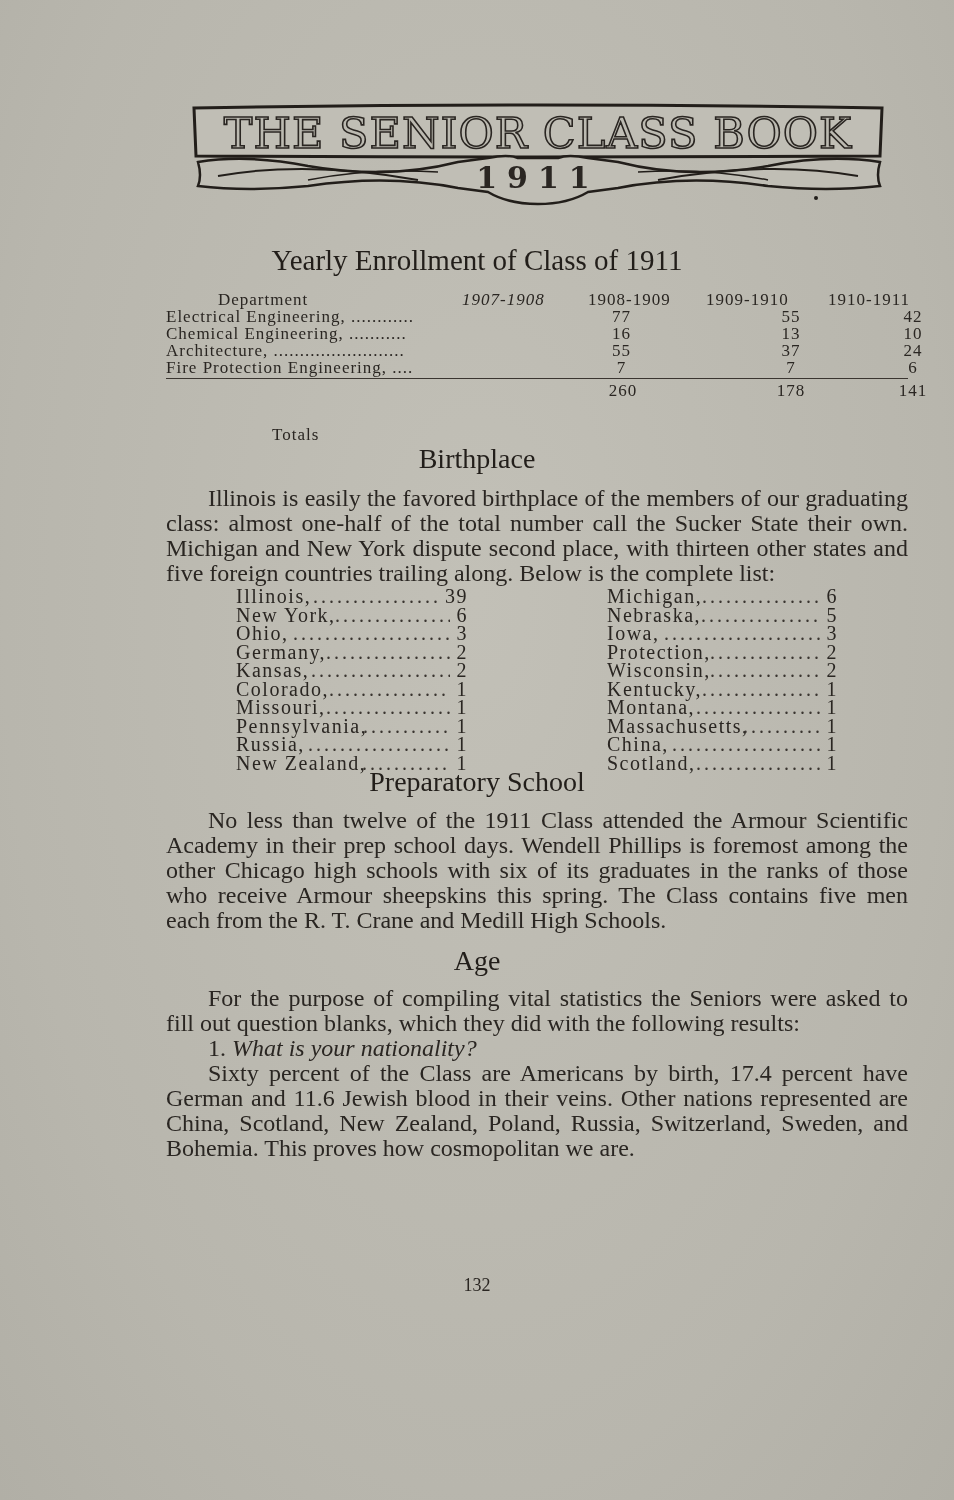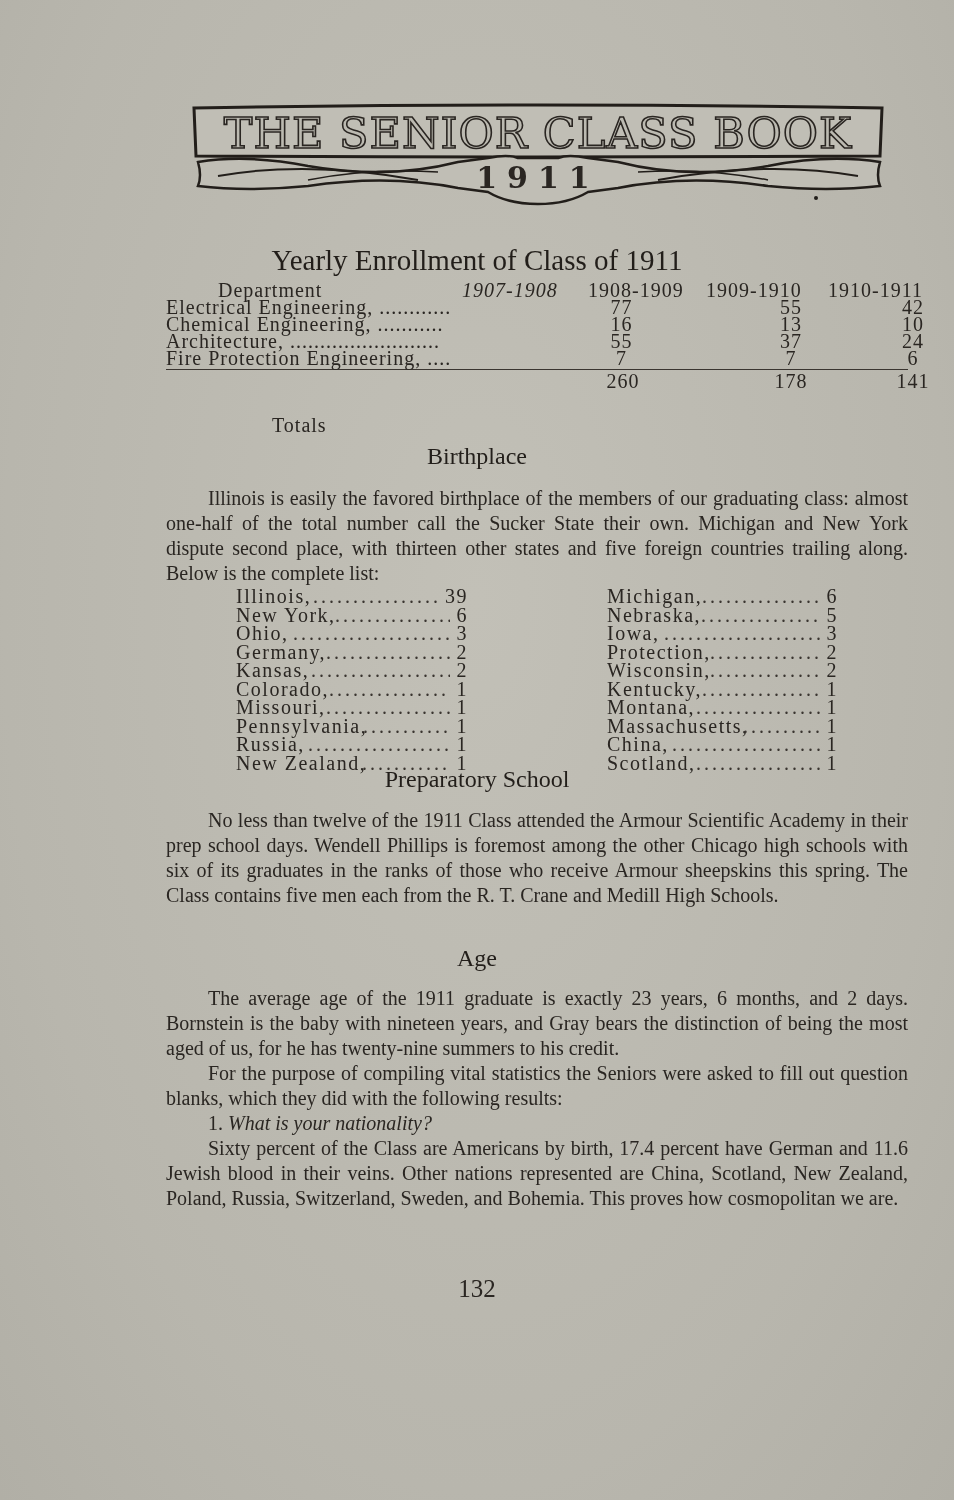--- a/index.html
+++ b/index.html
@@ -28,56 +28,56 @@
     position:absolute; left:0; right:0; top:60px; text-align:center;
     font-family:"DejaVu Serif", serif; font-size:30px; font-weight:bold;
     letter-spacing:10px; color:#2a2622;
   }
   .h1 {
     position:absolute; left:0; right:0; text-align:center;
     font-size:29px; color:#221e1a;
   }
   .h2 {
     position:absolute; left:0; right:0; text-align:center;
-    font-size:24px; color:#221e1a;
+    font-size:28px; color:#221e1a;
   }
   .enroll {
-    position:absolute; left:166px; top:282px; width:742px;
-    font-size:20px; line-height:17px; letter-spacing:1px;
+    position:absolute; left:166px; top:291px; width:742px;
+    font-size:17px; line-height:17px; letter-spacing:1px;
   }
   .enroll .row { position:relative; height:17px; white-space:nowrap; }
   .enroll .dept { position:absolute; left:0; }
   .enroll .num { position:absolute; width:70px; text-align:center; }
   .enroll .c0 { left:433px; width:45px; }
   .enroll .c1 { left:590px; }
   .enroll .c2 { left:712px; }
   .enroll .c3 { left:835px; }
   .enroll .hdr .dept { left:52px; }
   .enroll .hdr .c0 { left:296px; width:80px; text-align:left;font-style:italic; }
   .enroll .hdr .c1 { left:422px; width:80px; }
   .enroll .hdr .c2 { left:540px; width:80px; }
   .enroll .hdr .c3 { left:662px; width:80px; }
   .enroll .rule { height:1px; background:#3a3530; margin:2px 0 3px 0; }
   .enroll .tot .dept { left:106px;margin-top:44px; }
   .para {
     position:absolute; left:166px; width:742px;
-    font-size:20px; line-height:25px; text-align:justify;
+    font-size:24px; line-height:25px; text-align:justify;
     color:#2a2622;
   }
   .para p { margin:0; text-indent:42px; }
   .bp-list {
     position:absolute; font-size:20px; line-height:18.5px; letter-spacing:1.5px;
     white-space:nowrap;
   }
   .bp-row { position:relative; height:18.5px; }
   .bp-row .nm { position:absolute; left:0; }
   .bp-row .dots { position:absolute; color:#3a3530; letter-spacing:3px; overflow:hidden; }
   .bp-row .ct { position:absolute; right:0; }
   .pagenum {
-    position:absolute; left:0; right:0; top:1275px; text-align:center; font-size:25px;
+    position:absolute; left:0; right:0; top:1275px; text-align:center; font-size:18px;
   }
   .italic { font-style:italic; }
 </style>
 </head>
 <body>
 
 <div class="page-bg"></div>
 
 <div class="banner">
   <svg viewBox="0 0 700 108" preserveAspectRatio="none">
@@ -249,21 +249,20 @@
     </div>
   </div>
 
 <div class="h2" style="top:766px;">Preparatory School</div>
 <div class="para" style="top:808px;">
   <p>No less than twelve of the 1911 Class attended the Armour Scientific Academy in their prep school days.  Wendell Phillips is foremost among the other Chicago high schools with six of its graduates in the ranks of those who receive Armour sheepskins this spring.  The Class contains five men each from the R. T. Crane and Medill High Schools.</p>
 </div>
 
 <div class="h2" style="top:945px;">Age</div>
 <div class="para" style="top:986px;">
-  <p>The average age of the 1911 graduate is exactly 23 years, 6 months, and 2 days.  Bornstein is the baby with nineteen years, and Gray bears the distinction of being the most aged of us, for he has twenty-nine summers to his credit.</p>
   <p>For the purpose of compiling vital statistics the Seniors were asked to fill out question blanks, which they did with the following results:</p>
   <p>
     <span>1.</span>
     <span class="italic">What is your nationality?</span>
   </p>
   <p>Sixty percent of the Class are Americans by birth, 17.4 percent have German and 11.6 Jewish blood in their veins.  Other nations represented are China, Scotland, New Zealand, Poland, Russia, Switzerland, Sweden, and Bohemia.  This proves how cosmopolitan we are.</p>
 </div>
 
 <div class="pagenum">132</div>
 

